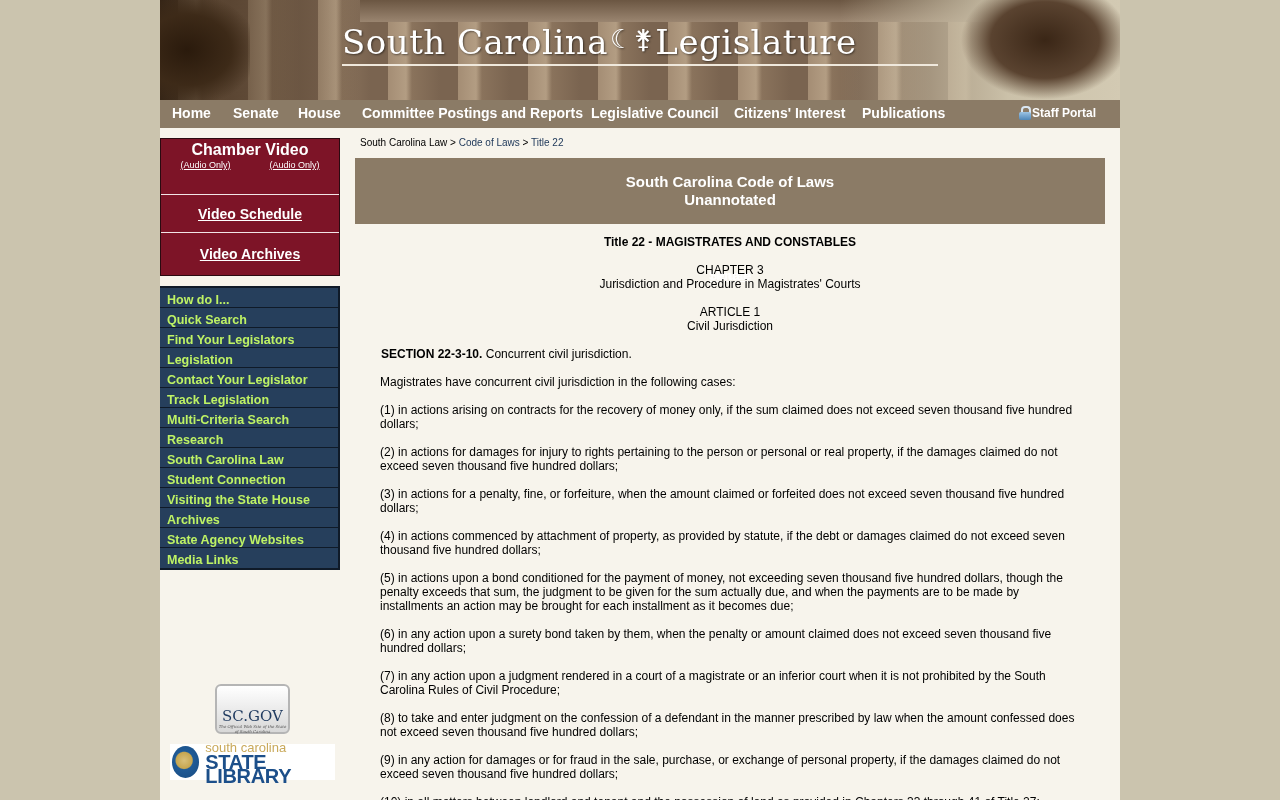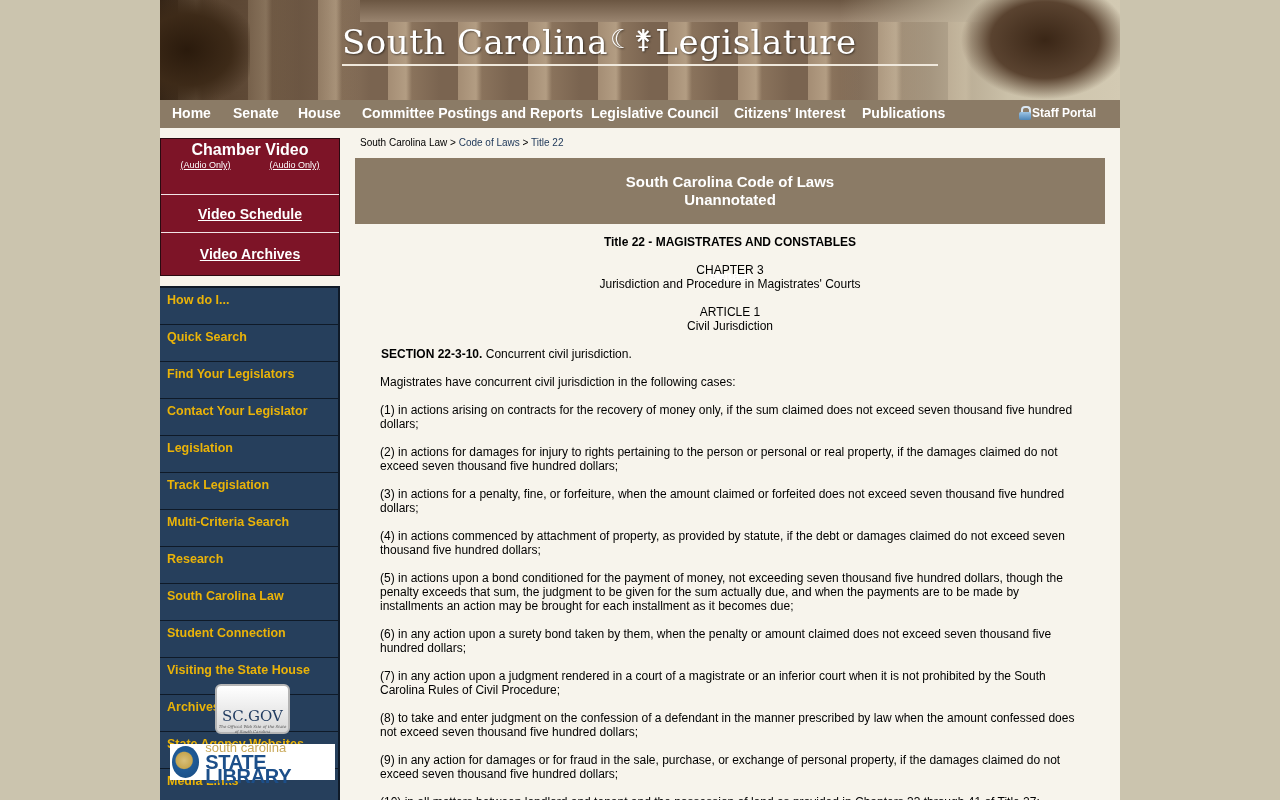--- a/index.html
+++ b/index.html
@@ -91,21 +91,21 @@
       height: 38px; display: flex; align-items: center; justify-content: center;
       color: #fff; font-weight: bold; font-size: 14px; text-decoration: underline;
     }
     .video-box .vrow.sep { border-bottom: 1px solid #f2e4e6; }
     .video-box .vrow.last { height: 42px; }
     .menu {
       margin-top: 10px; width: 180px; background: #233b58;
       border: 2px solid #0f1a28; border-left: none;
     }
     .menu .item {
-      height: 37px; border-bottom: 1px solid #0f1a28; color: #eab308;
+      height: 20px; border-bottom: 1px solid #0f1a28; color: #bef264;
       font-weight: bold; font-size: 12.5px; line-height: 24px; padding-left: 7px;
       white-space: nowrap; background: #263f5c;
     }
     .menu .item:last-child { border-bottom: none; }
     .logos { position: absolute; top: 546px; left: 0; width: 180px; }
     .scgov {
       position: absolute; left: 55px; top: 0; width: 75px; height: 50px;
       background: linear-gradient(#ffffff, #d8d8d8); border: 2px solid #b5b5b5; border-radius: 6px;
       text-align: center;
     }
@@ -182,22 +182,22 @@
         </div>
       </div>
       <div class="vrow sep">Video Schedule</div>
       <div class="vrow last">Video Archives</div>
     </div>
 
     <div class="menu">
       <div class="item">How do I...</div>
       <div class="item">Quick Search</div>
       <div class="item">Find Your Legislators</div>
+      <div class="item">Legislation</div>
       <div class="item">Contact Your Legislator</div>
-      <div class="item">Legislation</div>
       <div class="item">Track Legislation</div>
       <div class="item">Multi-Criteria Search</div>
       <div class="item">Research</div>
       <div class="item">South Carolina Law</div>
       <div class="item">Student Connection</div>
       <div class="item">Visiting the State House</div>
       <div class="item">Archives</div>
       <div class="item">State Agency Websites</div>
       <div class="item">Media Links</div>
     </div>

